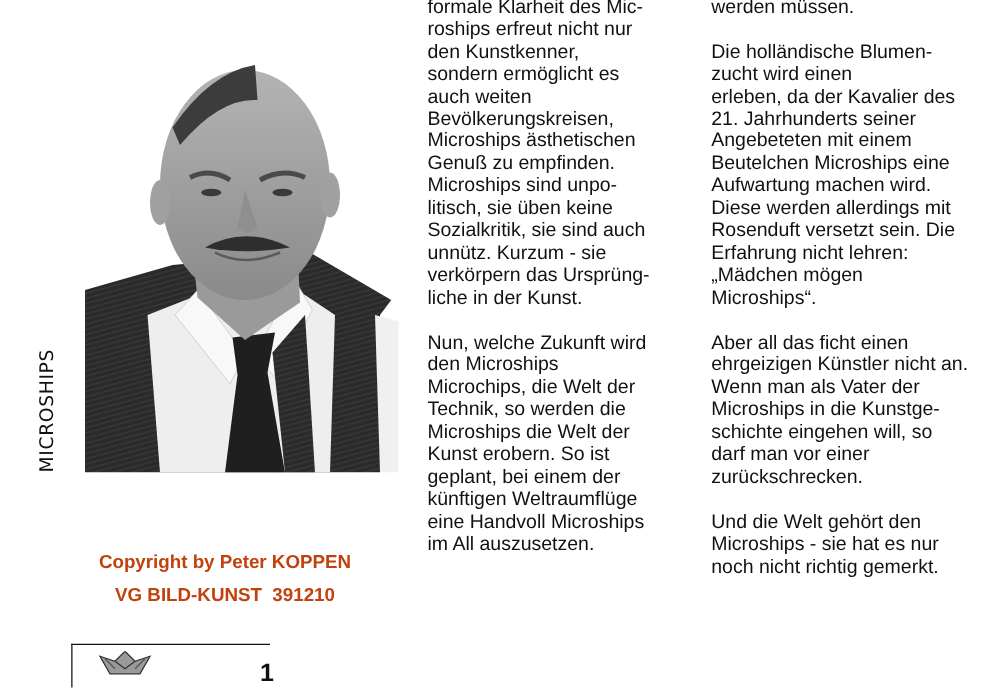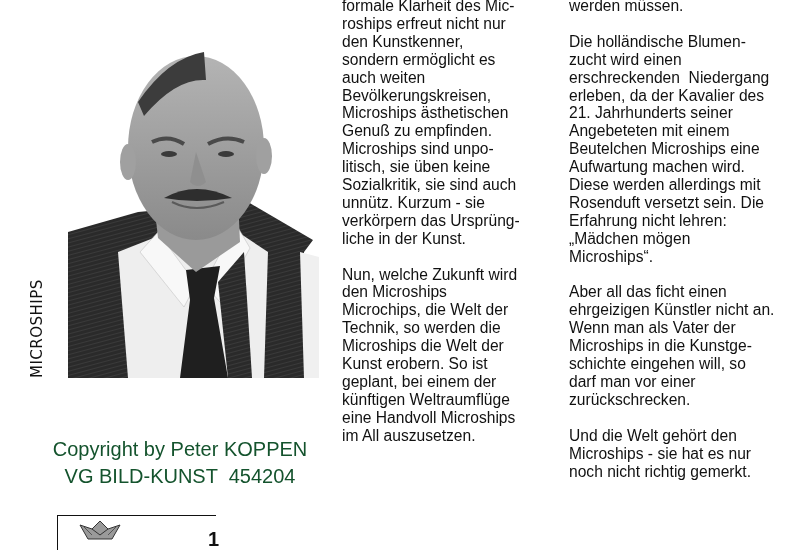--- a/index.html
+++ b/index.html
@@ -13,21 +13,21 @@
     }
     .photo svg { display: block; width: 100%; height: 100%; }
     .vertical-label {
       position: absolute; left: 28px; top: 378px;
       transform-origin: 0 0; transform: rotate(-90deg);
       font-family: "DejaVu Sans", sans-serif; font-size: 15px; letter-spacing: 0.5px;
       color: #111; white-space: nowrap; line-height: 18px;
     }
     .copyright {
       position: absolute; left: 30px; top: 436px; width: 300px;
-      font-weight: normal; font-size: 20px; line-height: 27px; color: #14532d;
+      font-weight: bold; font-size: 15px; line-height: 27px; color: #c2410c;
       text-align: center;
     }
     .copyright div { white-space: pre; }
     .footer-bracket {
       position: absolute; left: 57px; top: 515px; width: 158px; height: 35px;
       border-top: 1.5px solid #111; border-left: 1.5px solid #111;
     }
     .boat-icon { position: absolute; left: 78px; top: 521px; width: 44px; height: 20px; }
     .page-number {
       position: absolute; left: 208px; top: 528px; font-weight: bold; font-size: 20px; color: #111;
@@ -87,21 +87,21 @@
     <path d="M96 146 Q128 128 164 146 Q128 152 96 146 Z" fill="#2e2e2e"></path>
 
     <path d="M104 150 Q128 162 156 150" stroke="#5a5a5a" stroke-width="2" fill="none"></path>
   </svg>
 </div>
 
 <div class="vertical-label">MICROSHIPS</div>
 
 <div class="copyright">
   <div>Copyright by Peter KOPPEN</div>
-  <div>VG BILD-KUNST  454204</div>
+  <div>VG BILD-KUNST  391210</div>
 </div>
 
 <div class="footer-bracket"></div>
 <svg class="boat-icon" viewBox="0 0 44 20" xmlns="http://www.w3.org/2000/svg">
   <path d="M2 4 L14 8 L22 0 L30 8 L42 4 L34 18 L10 18 Z" fill="#9a9a9a" stroke="#333" stroke-width="1"></path>
   <path d="M14 8 L22 14 L30 8" stroke="#333" stroke-width="1" fill="none"></path>
   <path d="M6 6 L14 14" stroke="#555" stroke-width="1"></path>
   <path d="M38 6 L30 14" stroke="#555" stroke-width="1"></path>
 </svg>
 <div class="page-number">1</div>
@@ -131,21 +131,20 @@
     <p>geplant, bei einem der</p>
     <p>künftigen Weltraumflüge</p>
     <p>eine Handvoll Microships</p>
     <p>im All auszusetzen.</p>
   </div>
 <div class="column col3" id="col1">
     <p>werden müssen.</p>
     <div class="gap"></div>
     <p>Die holländische Blumen-</p>
     <p>zucht wird einen</p>
-    <p>erschreckenden  Niedergang</p>
     <p>erleben, da der Kavalier des</p>
     <p>21. Jahrhunderts seiner</p>
     <p>Angebeteten mit einem</p>
     <p>Beutelchen Microships eine</p>
     <p>Aufwartung machen wird.</p>
     <p>Diese werden allerdings mit</p>
     <p>Rosenduft versetzt sein. Die</p>
     <p>Erfahrung nicht lehren:</p>
     <p>„Mädchen mögen</p>
     <p>Microships“.</p>

